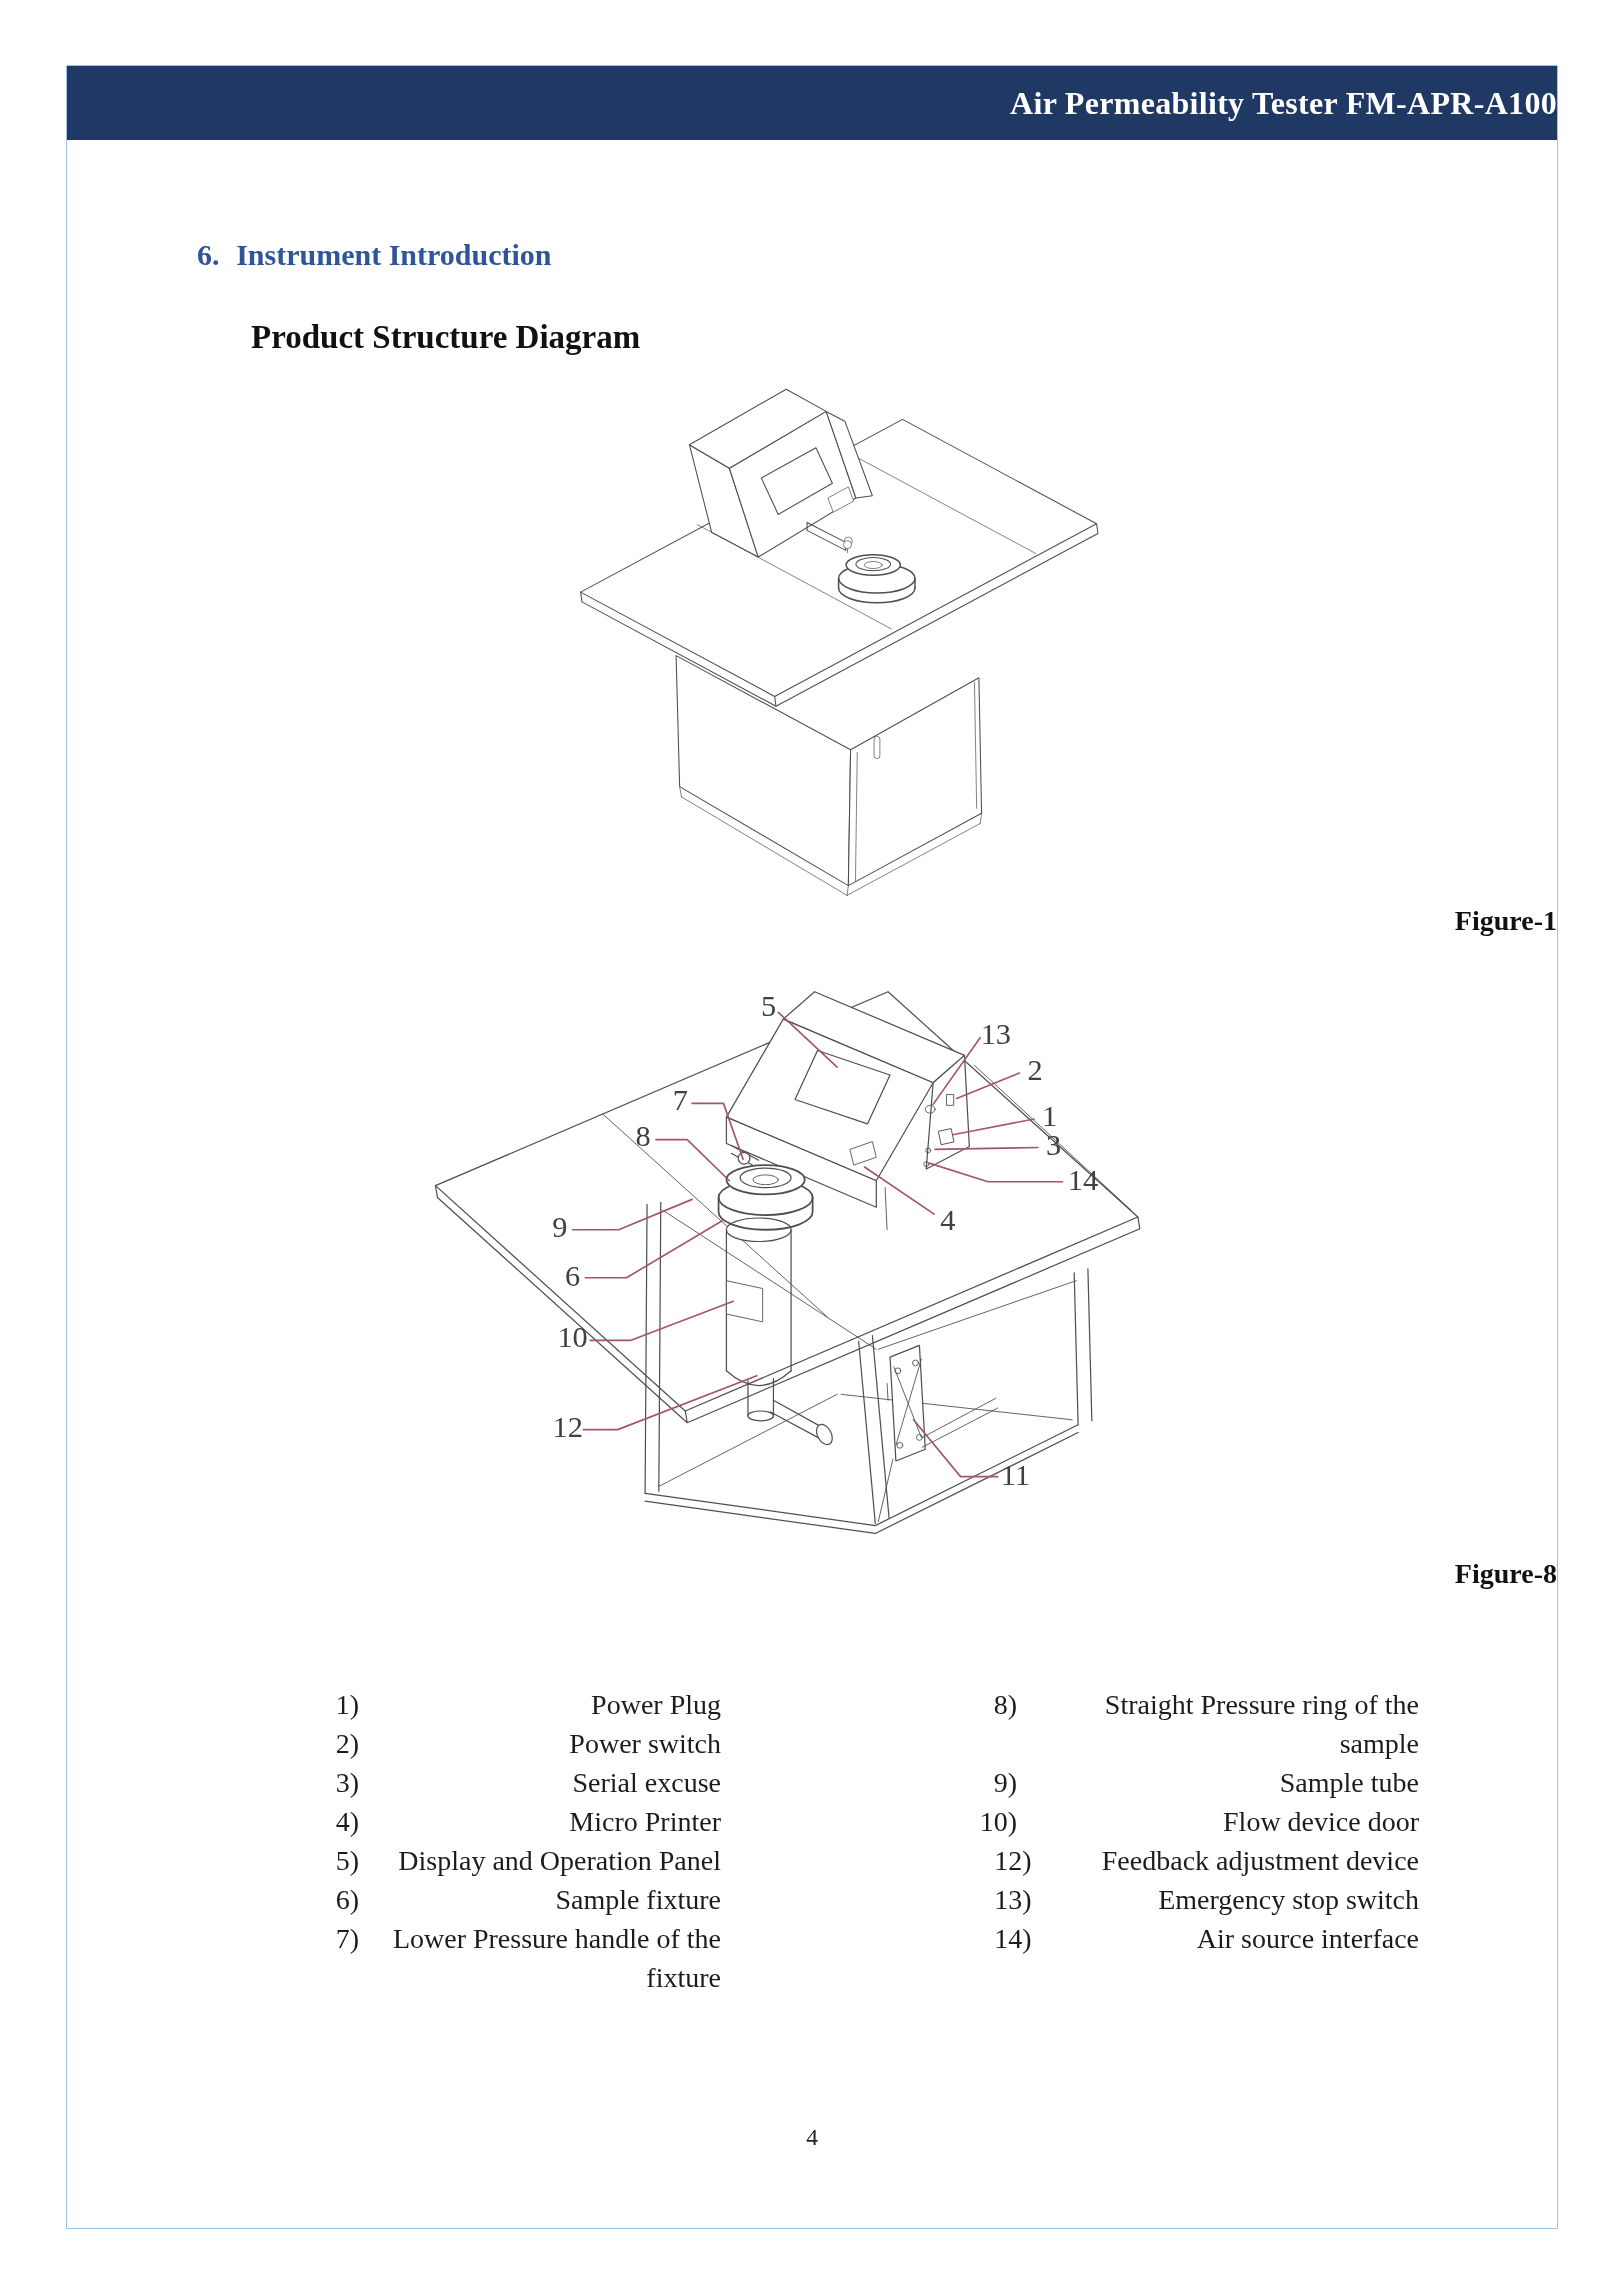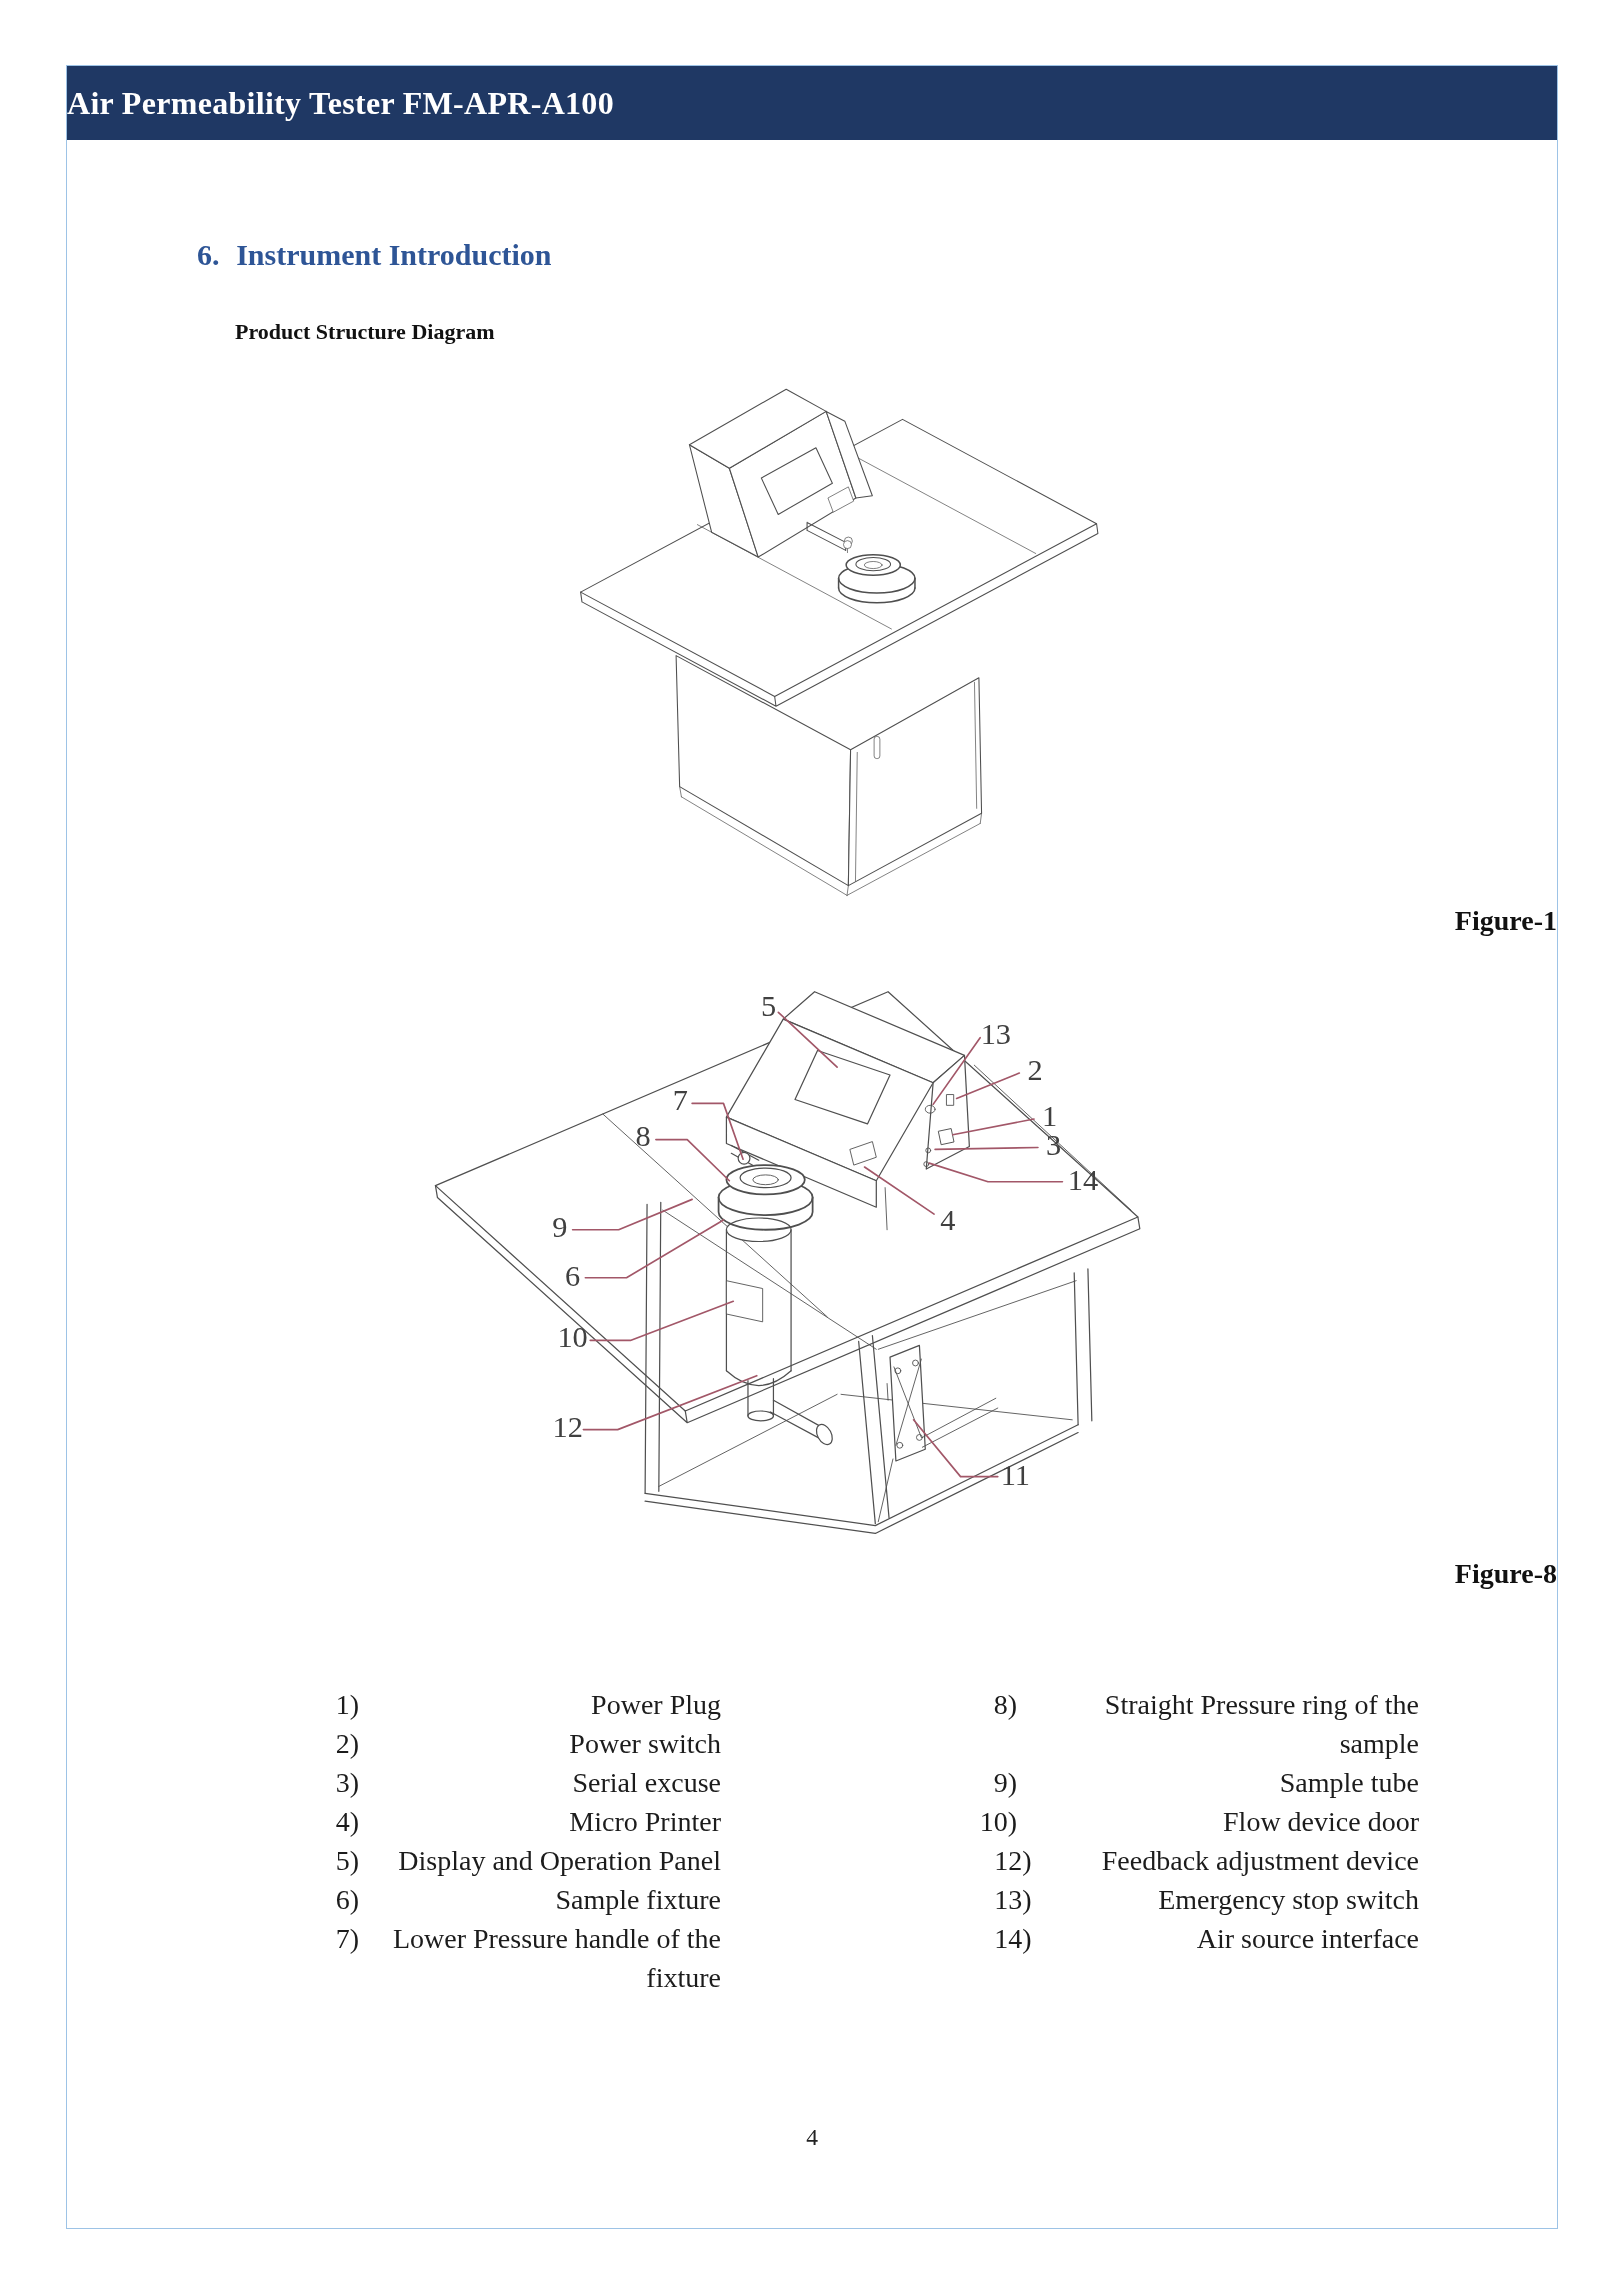--- a/index.html
+++ b/index.html
@@ -1,21 +1,21 @@
 <!DOCTYPE html>
 <html><head>
 <meta charset="utf-8">
 <style>
   html,body{margin:0;padding:0;background:#ffffff;}
   body{width:1621px;height:2293px;position:relative;font-family:"Liberation Serif",serif;color:#1c1c1c;}
   .page-frame{position:absolute;left:66px;top:65px;width:1490px;height:2162px;border:1px solid #9dc3e6;background:#ffffff;}
-  .title-bar{position:absolute;left:0;top:0;width:100%;height:74px;background:#1f3864;display:flex;align-items:center;justify-content:flex-start;}
+  .title-bar{position:absolute;left:0;top:0;width:100%;height:74px;background:#1f3864;display:flex;align-items:center;justify-content:flex-end;}
   .title-bar span{color:#ffffff;font-weight:bold;font-size:32px;letter-spacing:0.3px;}
   .heading{position:absolute;left:130px;top:172px;display:flex;gap:16.7px;color:#2e5596;font-weight:bold;font-size:30px;}
-  .subheading{position:absolute;left:168px;top:253px;font-weight:bold;font-size:22px;color:#111;text-align:right;}
+  .subheading{position:absolute;left:184px;top:253px;font-weight:bold;font-size:33px;color:#111;text-align:right;}
   .figwrap{position:absolute;}
   #fig1wrap{left:356px;top:190px;width:686px;height:686px;}
   #fig2wrap{left:321px;top:911px;width:765px;height:578px;}
   .figcaption{position:absolute;left:0;width:100%;text-align:right;font-weight:bold;font-size:28px;color:#111;}
   #cap1{top:839px;}
   #cap2{top:1492px;}
   svg{display:block;}
   svg *{vector-effect:none;}
   .ln{fill:none;stroke:#4f4f4f;stroke-width:2.4;stroke-linejoin:round;stroke-linecap:round;}
   .lnf{fill:#ffffff;stroke:#4f4f4f;stroke-width:2.4;stroke-linejoin:round;}

